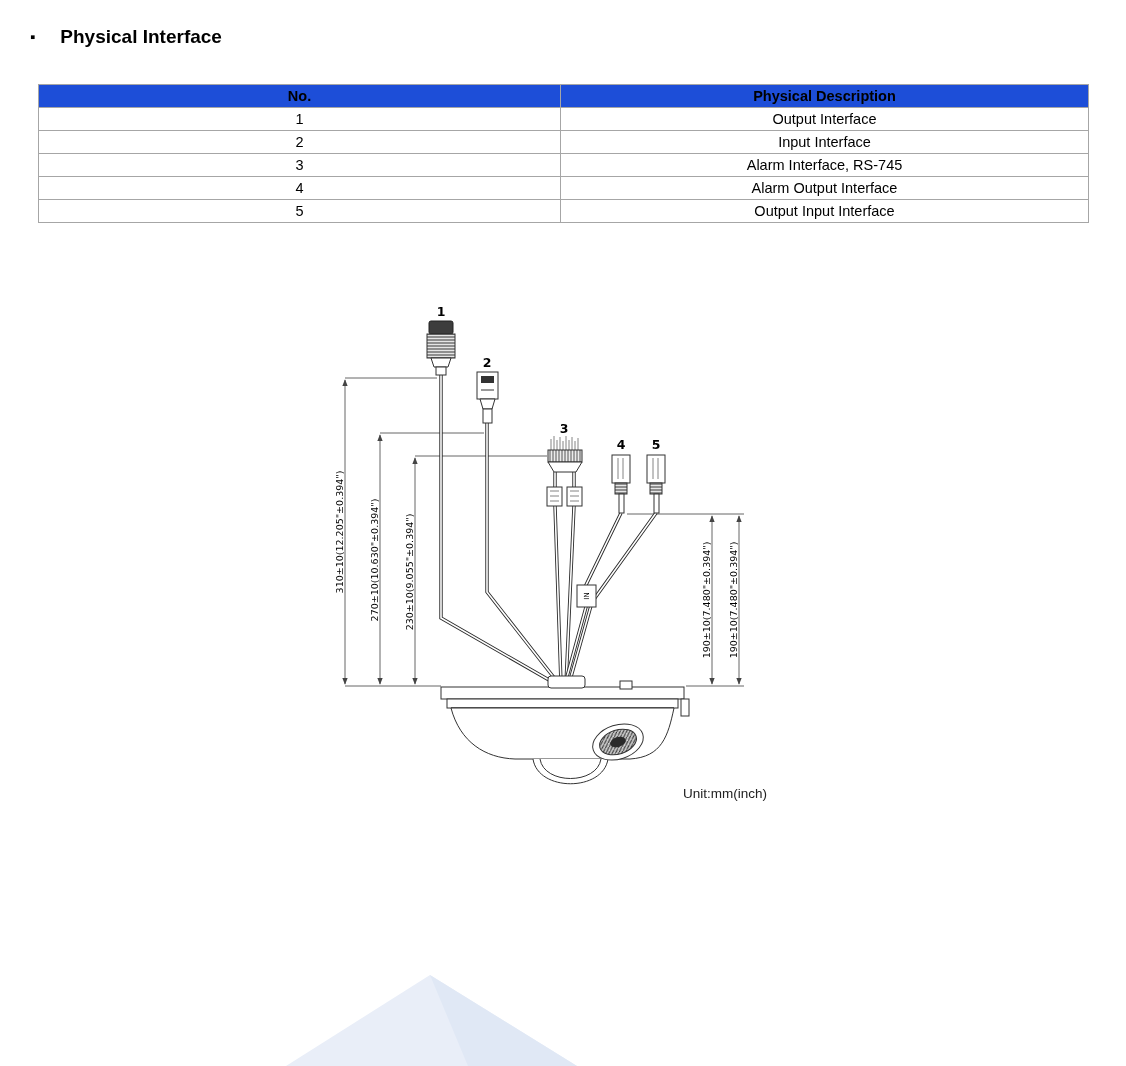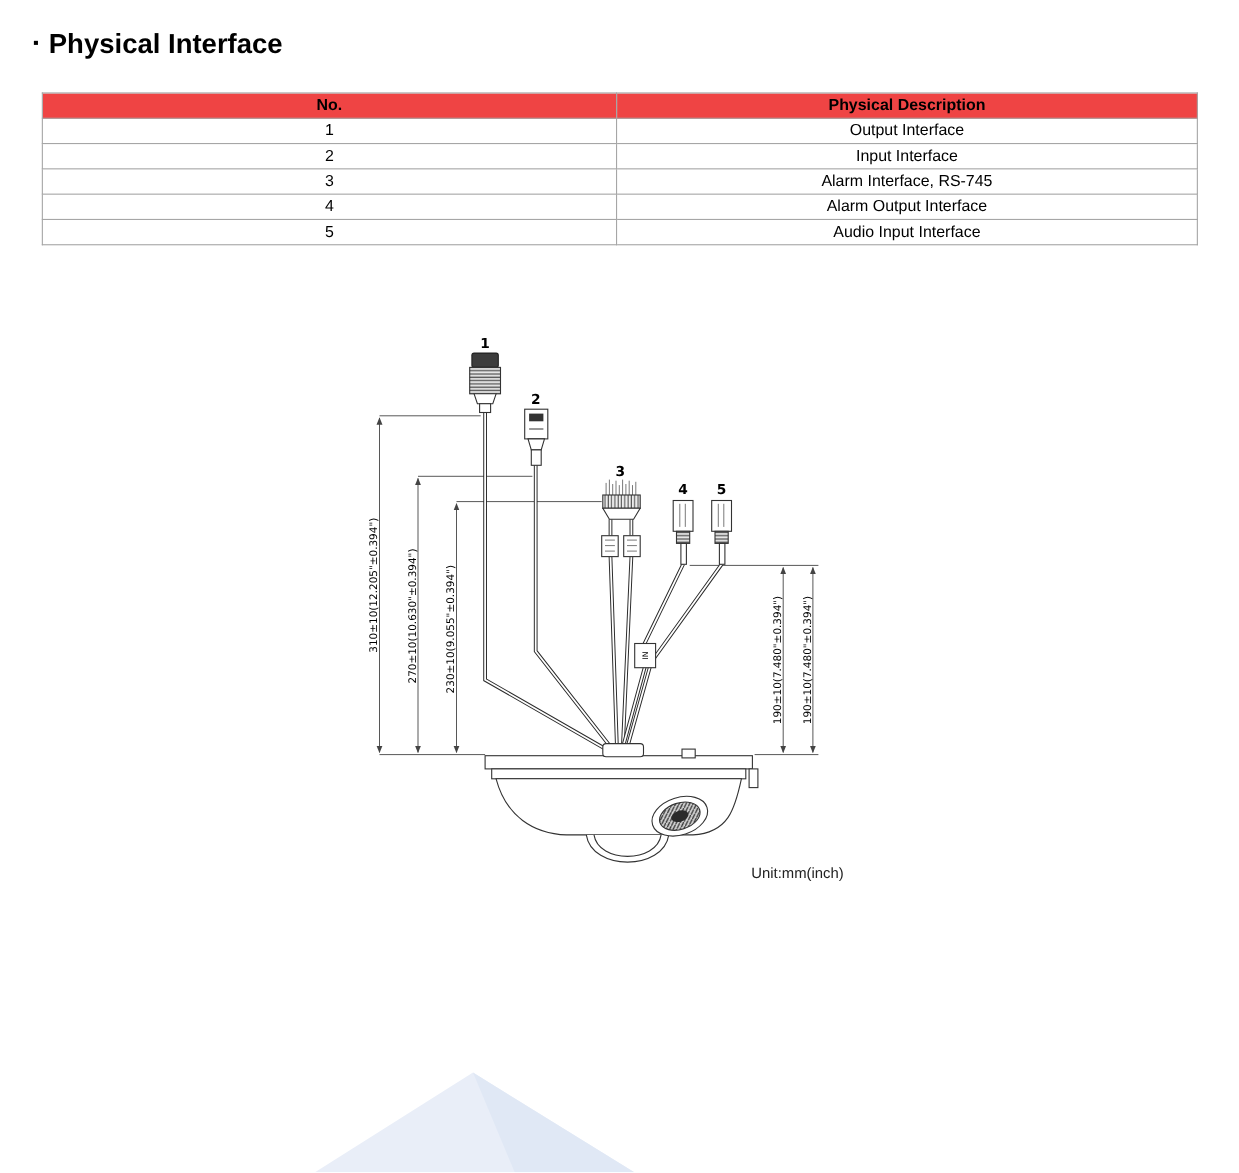--- a/index.html
+++ b/index.html
@@ -2,27 +2,27 @@
 <html><head>
 <meta charset="utf-8">
 <style>
   html,body{margin:0;padding:0;background:#fff;}
   .page{position:relative;width:1126px;height:1066px;background:#fff;overflow:hidden;
         font-family:"Liberation Sans",sans-serif;color:#000;}
 
   
   .title-row{position:absolute;left:30px;top:26px;display:flex;align-items:center;gap:9px;}
   .title-bullet{font-size:15px;line-height:1;transform:translateY(-1px);}
-  .page-title{font-size:25px;font-weight:bold;}
+  .page-title{font-size:19px;font-weight:bold;margin-left:16px;}
 
   
   .itable{position:absolute;left:38px;top:84px;width:1050px;border-collapse:collapse;
           font-size:14.5px;table-layout:fixed;}
   .itable th,.itable td{border:1px solid #a6a6a6;text-align:center;padding:0 4px;height:22px;}
-  .itable th{background:#ef4444;font-weight:bold;}
+  .itable th{background:#1d4ed8;font-weight:bold;}
 
   
   .diagram{position:absolute;left:0;top:300px;}
   .ln{stroke:#333;stroke-width:1;fill:none}
   .fillw{fill:#fff;stroke:#333;stroke-width:1;}
   .ext{stroke:#555;stroke-width:0.9;}
   .dim{stroke:#555;stroke-width:0.9;}
   .cableO{stroke:#2b2b2b;stroke-width:3.4;fill:none;}
   .cableI{stroke:#fff;stroke-width:1.6;fill:none;}
   .numlbl{font:bold 12.5px "DejaVu Sans",sans-serif;text-anchor:middle;fill:#000;}
@@ -72,21 +72,21 @@
       <tr>
         <td>3</td>
         <td>Alarm Interface, RS-745</td>
       </tr>
       <tr>
         <td>4</td>
         <td>Alarm Output Interface</td>
       </tr>
       <tr>
         <td>5</td>
-        <td>Audio Input Interface</td>
+        <td>Output Input Interface</td>
       </tr>
     </tbody>
   </table>
 
   <svg class="diagram" width="1126" height="530" viewBox="0 0 1126 530">
     <defs>
       <marker id="arw" viewBox="0 0 10 10" refX="9" refY="5" markerWidth="7.5" markerHeight="7.5" orient="auto-start-reverse">
         <path d="M0,1 L10,5 L0,9 z" fill="#444"></path>
       </marker>
       <pattern id="hH" width="4" height="3" patternUnits="userSpaceOnUse">

